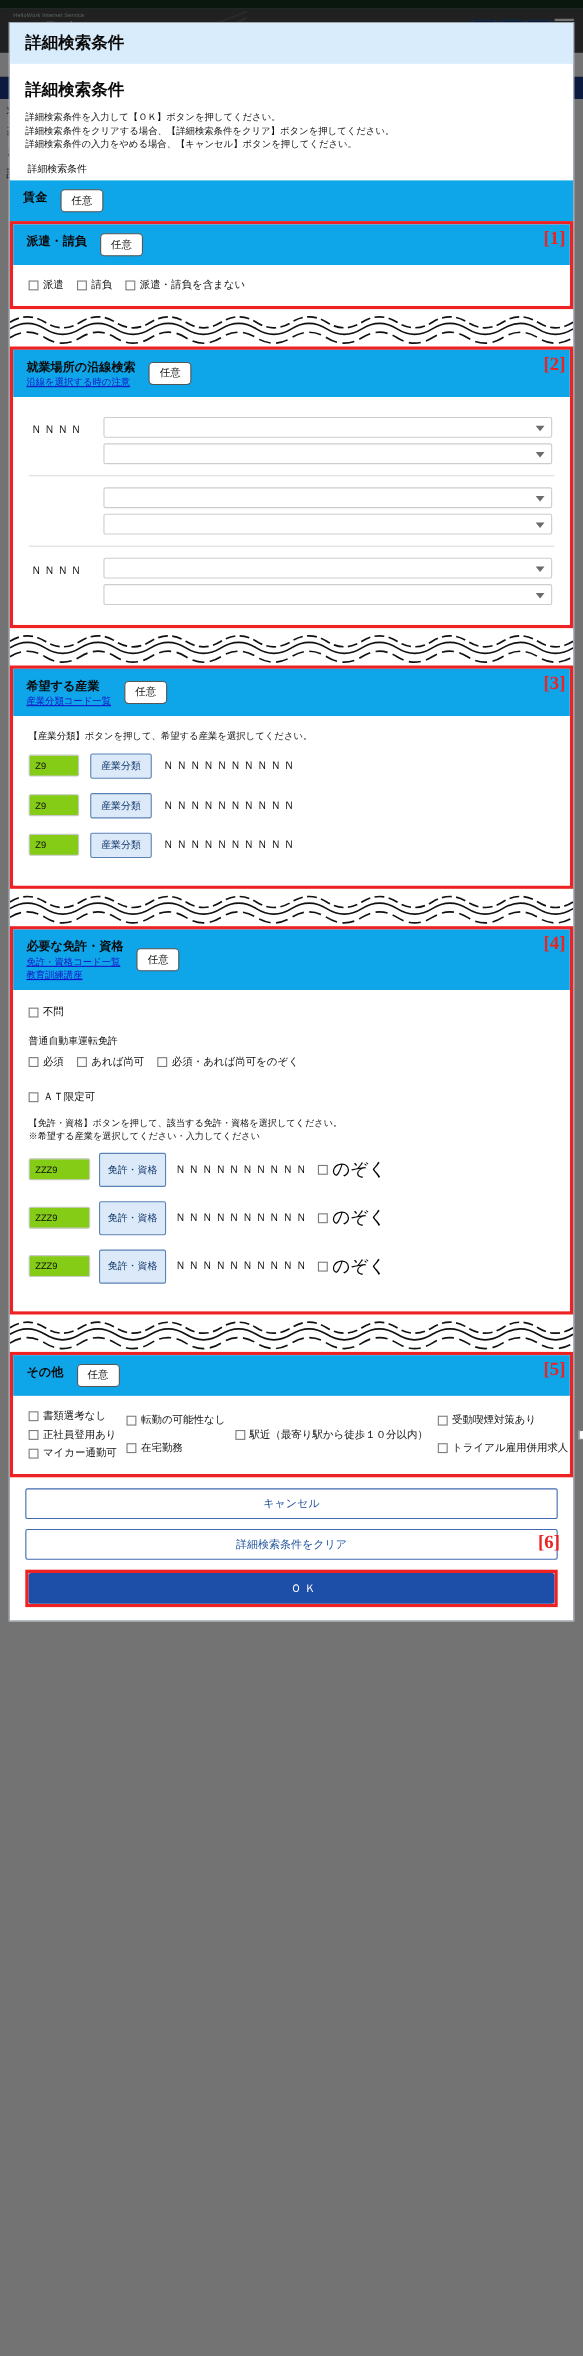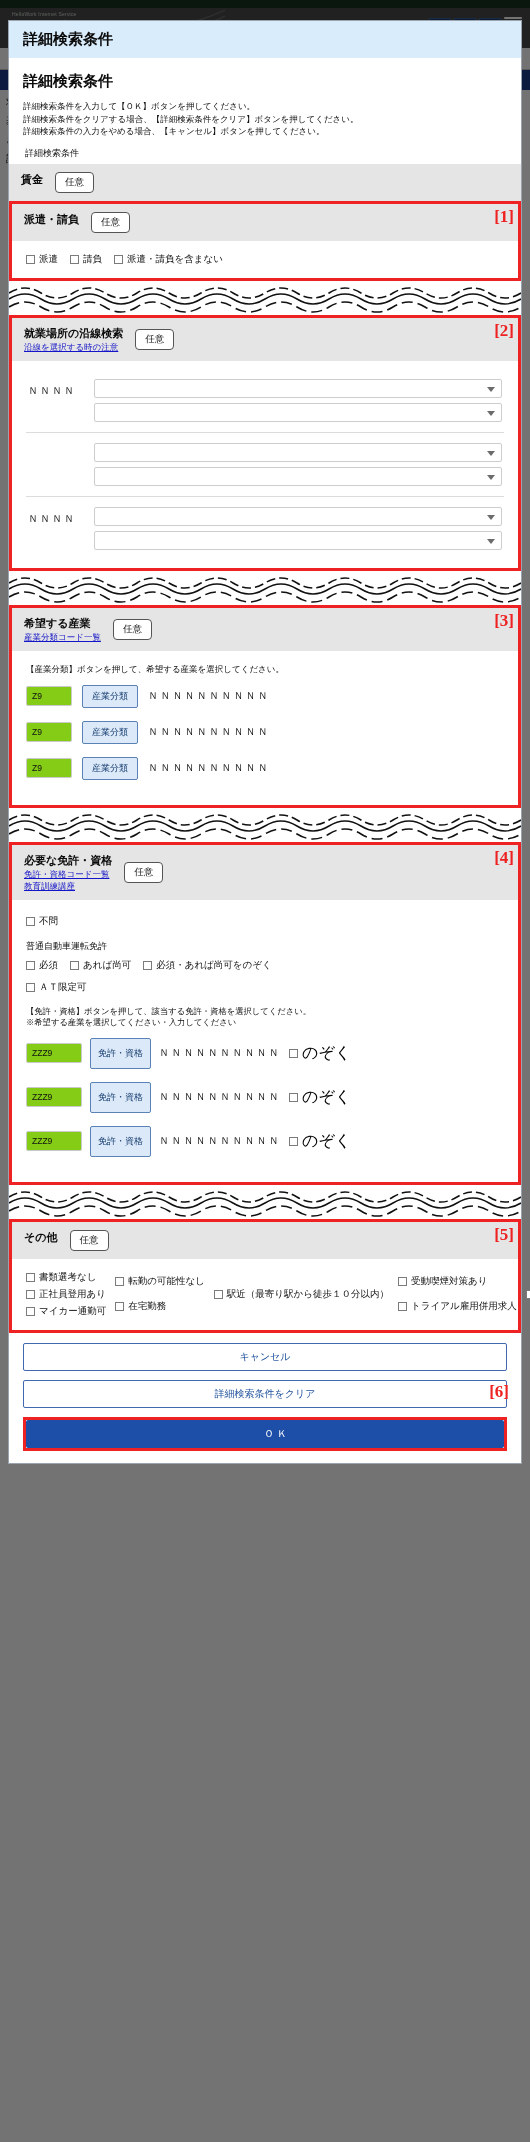--- a/index.html
+++ b/index.html
@@ -43,21 +43,21 @@
     background:#d9ecfb; padding:9px 14px; font-size:15px; font-weight:bold; color:#0b0b0b;
   }
   .modal-body { padding:8px 14px 0 14px; }
   .modal-h1 { font-size:15px; font-weight:bold; margin:6px 0 9px 0; color:#0b0b0b; }
   .modal-note { font-size:8.5px; color:#111; line-height:12.5px; }
   .sub-label { font-size:9px; color:#111; margin:9px 0 4px 2px; }
 
   
   .sec { background:#ffffff; }
   .sec-head {
-    background:#e5e5e5; padding:8px 12px; display:flex; align-items:flex-start; gap:12px;
+    background:#0ea5e9; padding:8px 12px; display:flex; align-items:flex-start; gap:12px;
   }
   .sec-head-txt { display:flex; flex-direction:column; gap:1px; }
   .sec-title { font-size:11px; font-weight:bold; color:#0b0b0b; white-space:nowrap; }
   .sec-link { font-size:8.5px; color:#1414c8; text-decoration:underline; white-space:nowrap; line-height:11px; }
   .badge-nin {
     border:1px solid #555; border-radius:4px; background:#ffffff;
     font-size:9.5px; padding:3px 9px; color:#111; white-space:nowrap; align-self:center;
   }
   .sec-content { padding:12px 14px 12px 14px; background:#ffffff; }
 
@@ -332,21 +332,21 @@
         <label class="cb">
             <span class="box"></span>
             <span>あれば尚可</span>
           </label>
         <label class="cb">
             <span class="box"></span>
             <span>必須・あれば尚可をのぞく</span>
           </label>
       </div>
 
-      <div class="cbrow" style="margin-top:9px;">
+      <div class="cbrow" style="margin-top:19px;">
         <label class="cb">
             <span class="box"></span>
             <span>ＡＴ限定可</span>
           </label>
       </div>
 
       <div class="lic-note">
         <div>【免許・資格】ボタンを押して、該当する免許・資格を選択してください。</div>
         <div>※希望する産業を選択してください・入力してください</div>
       </div>

